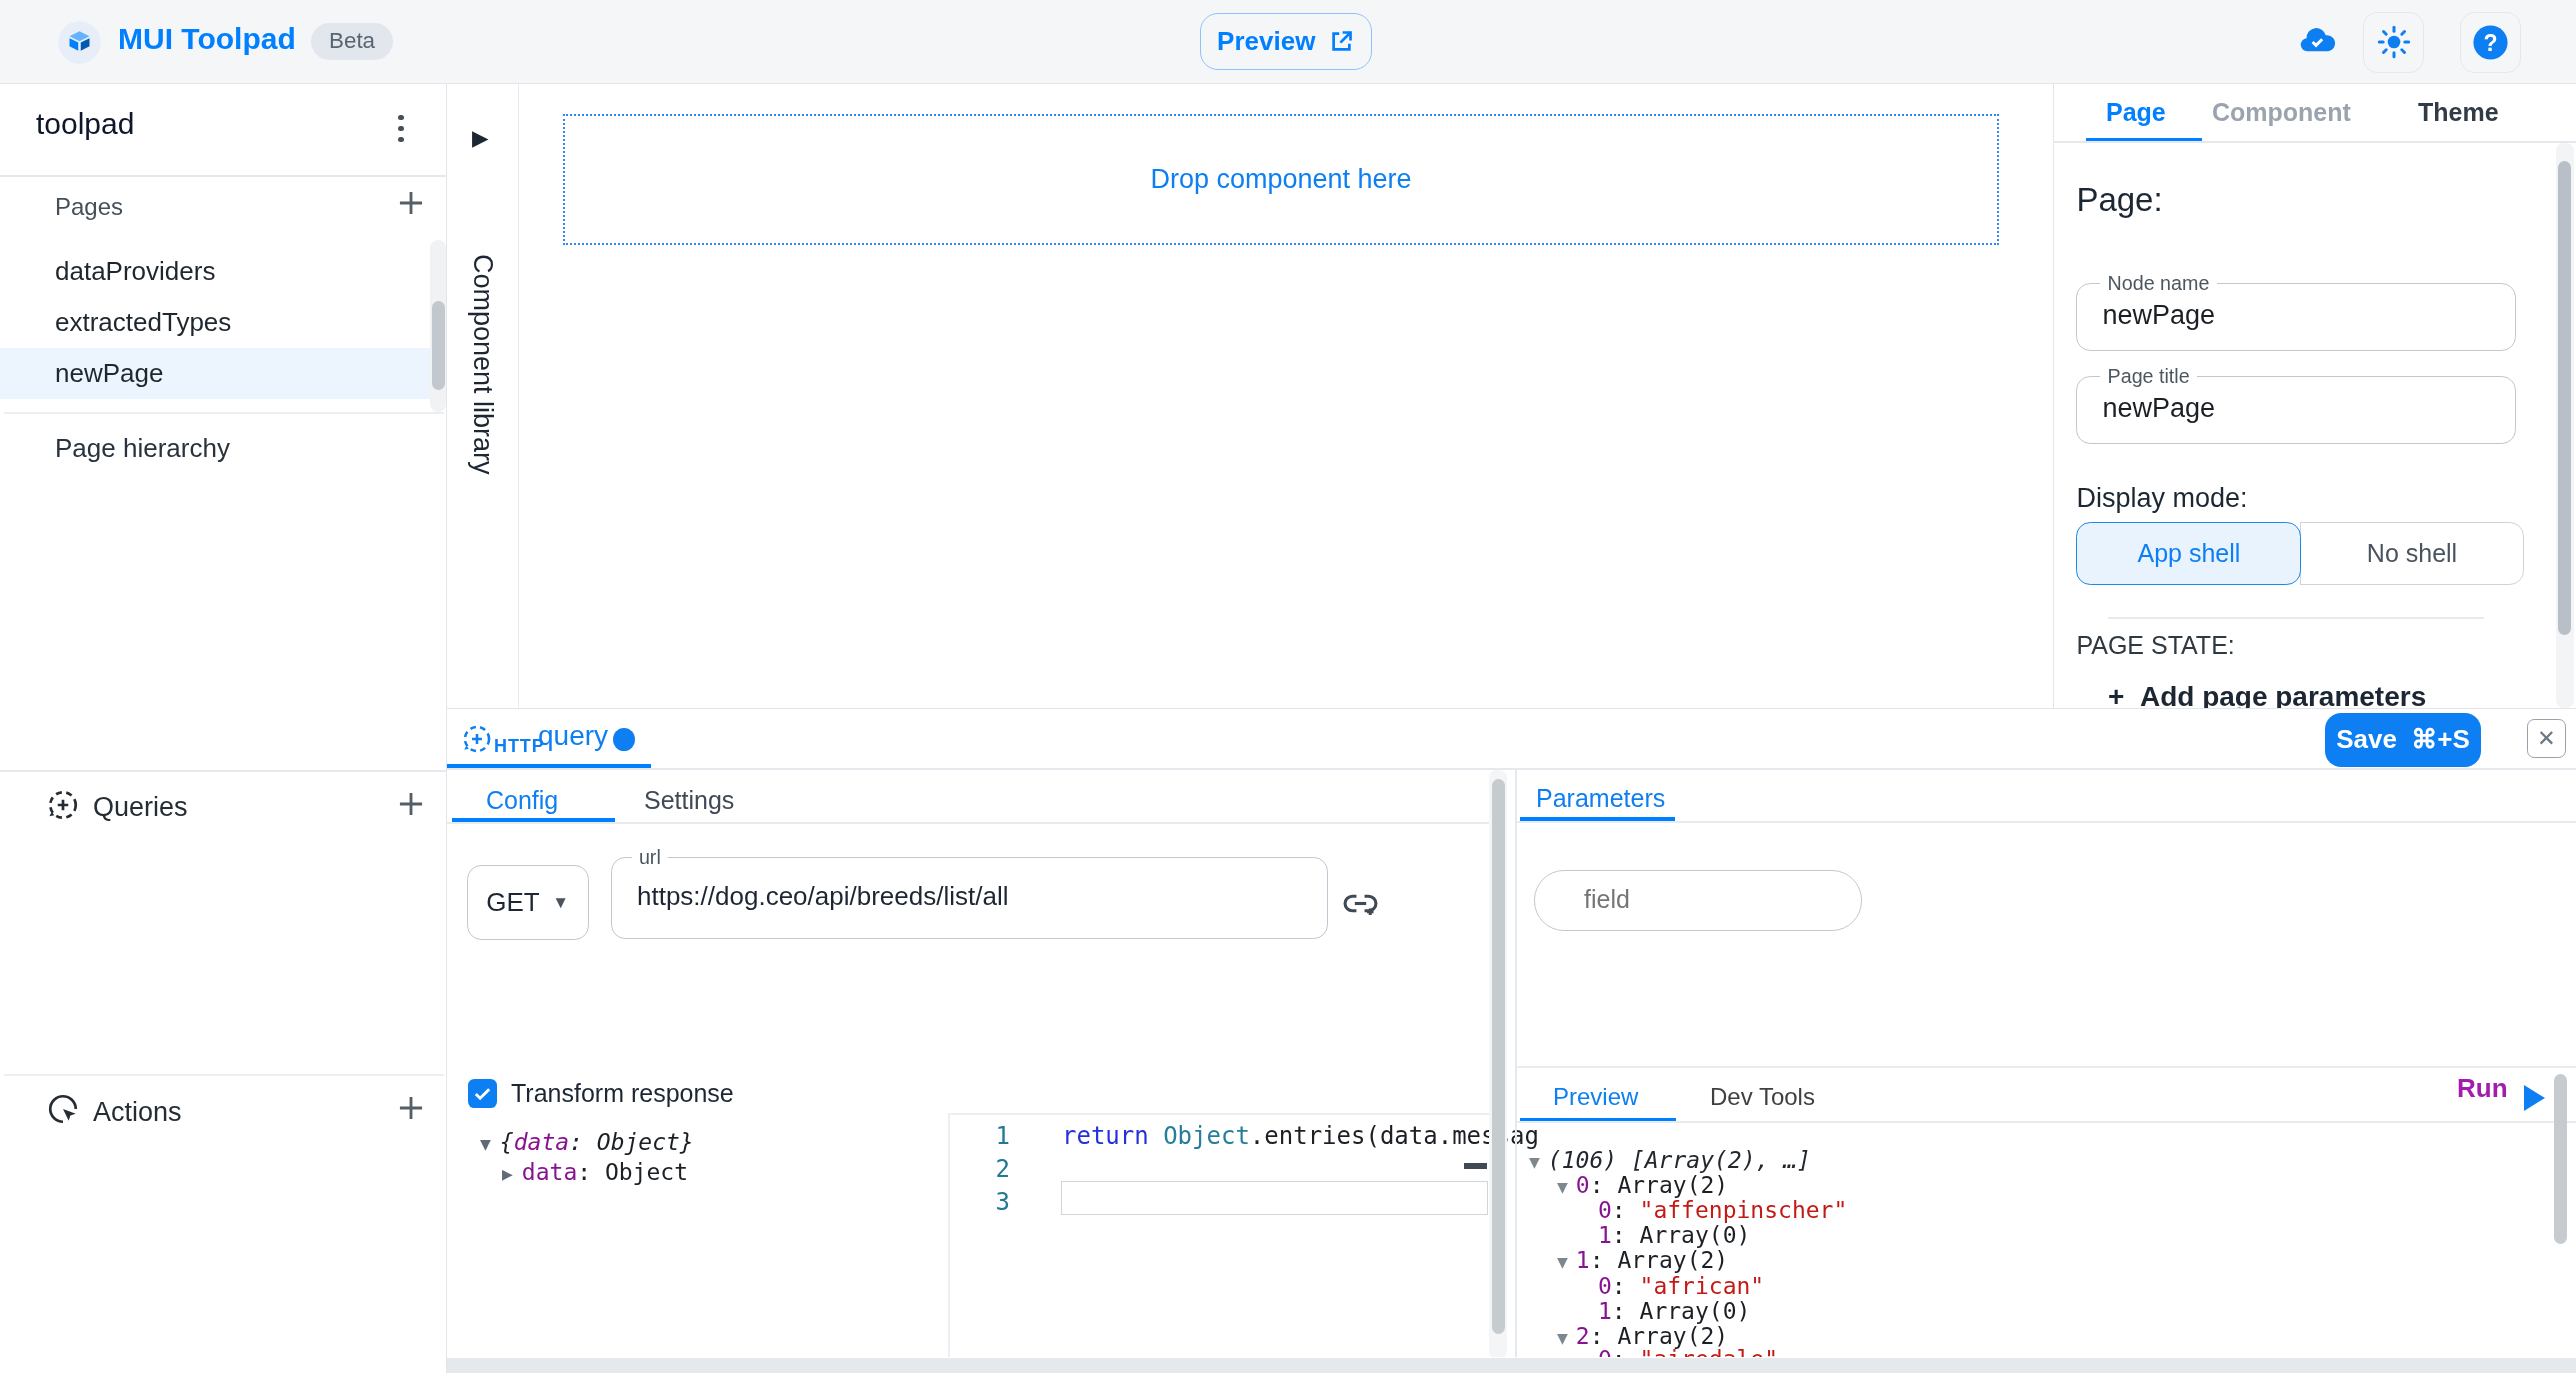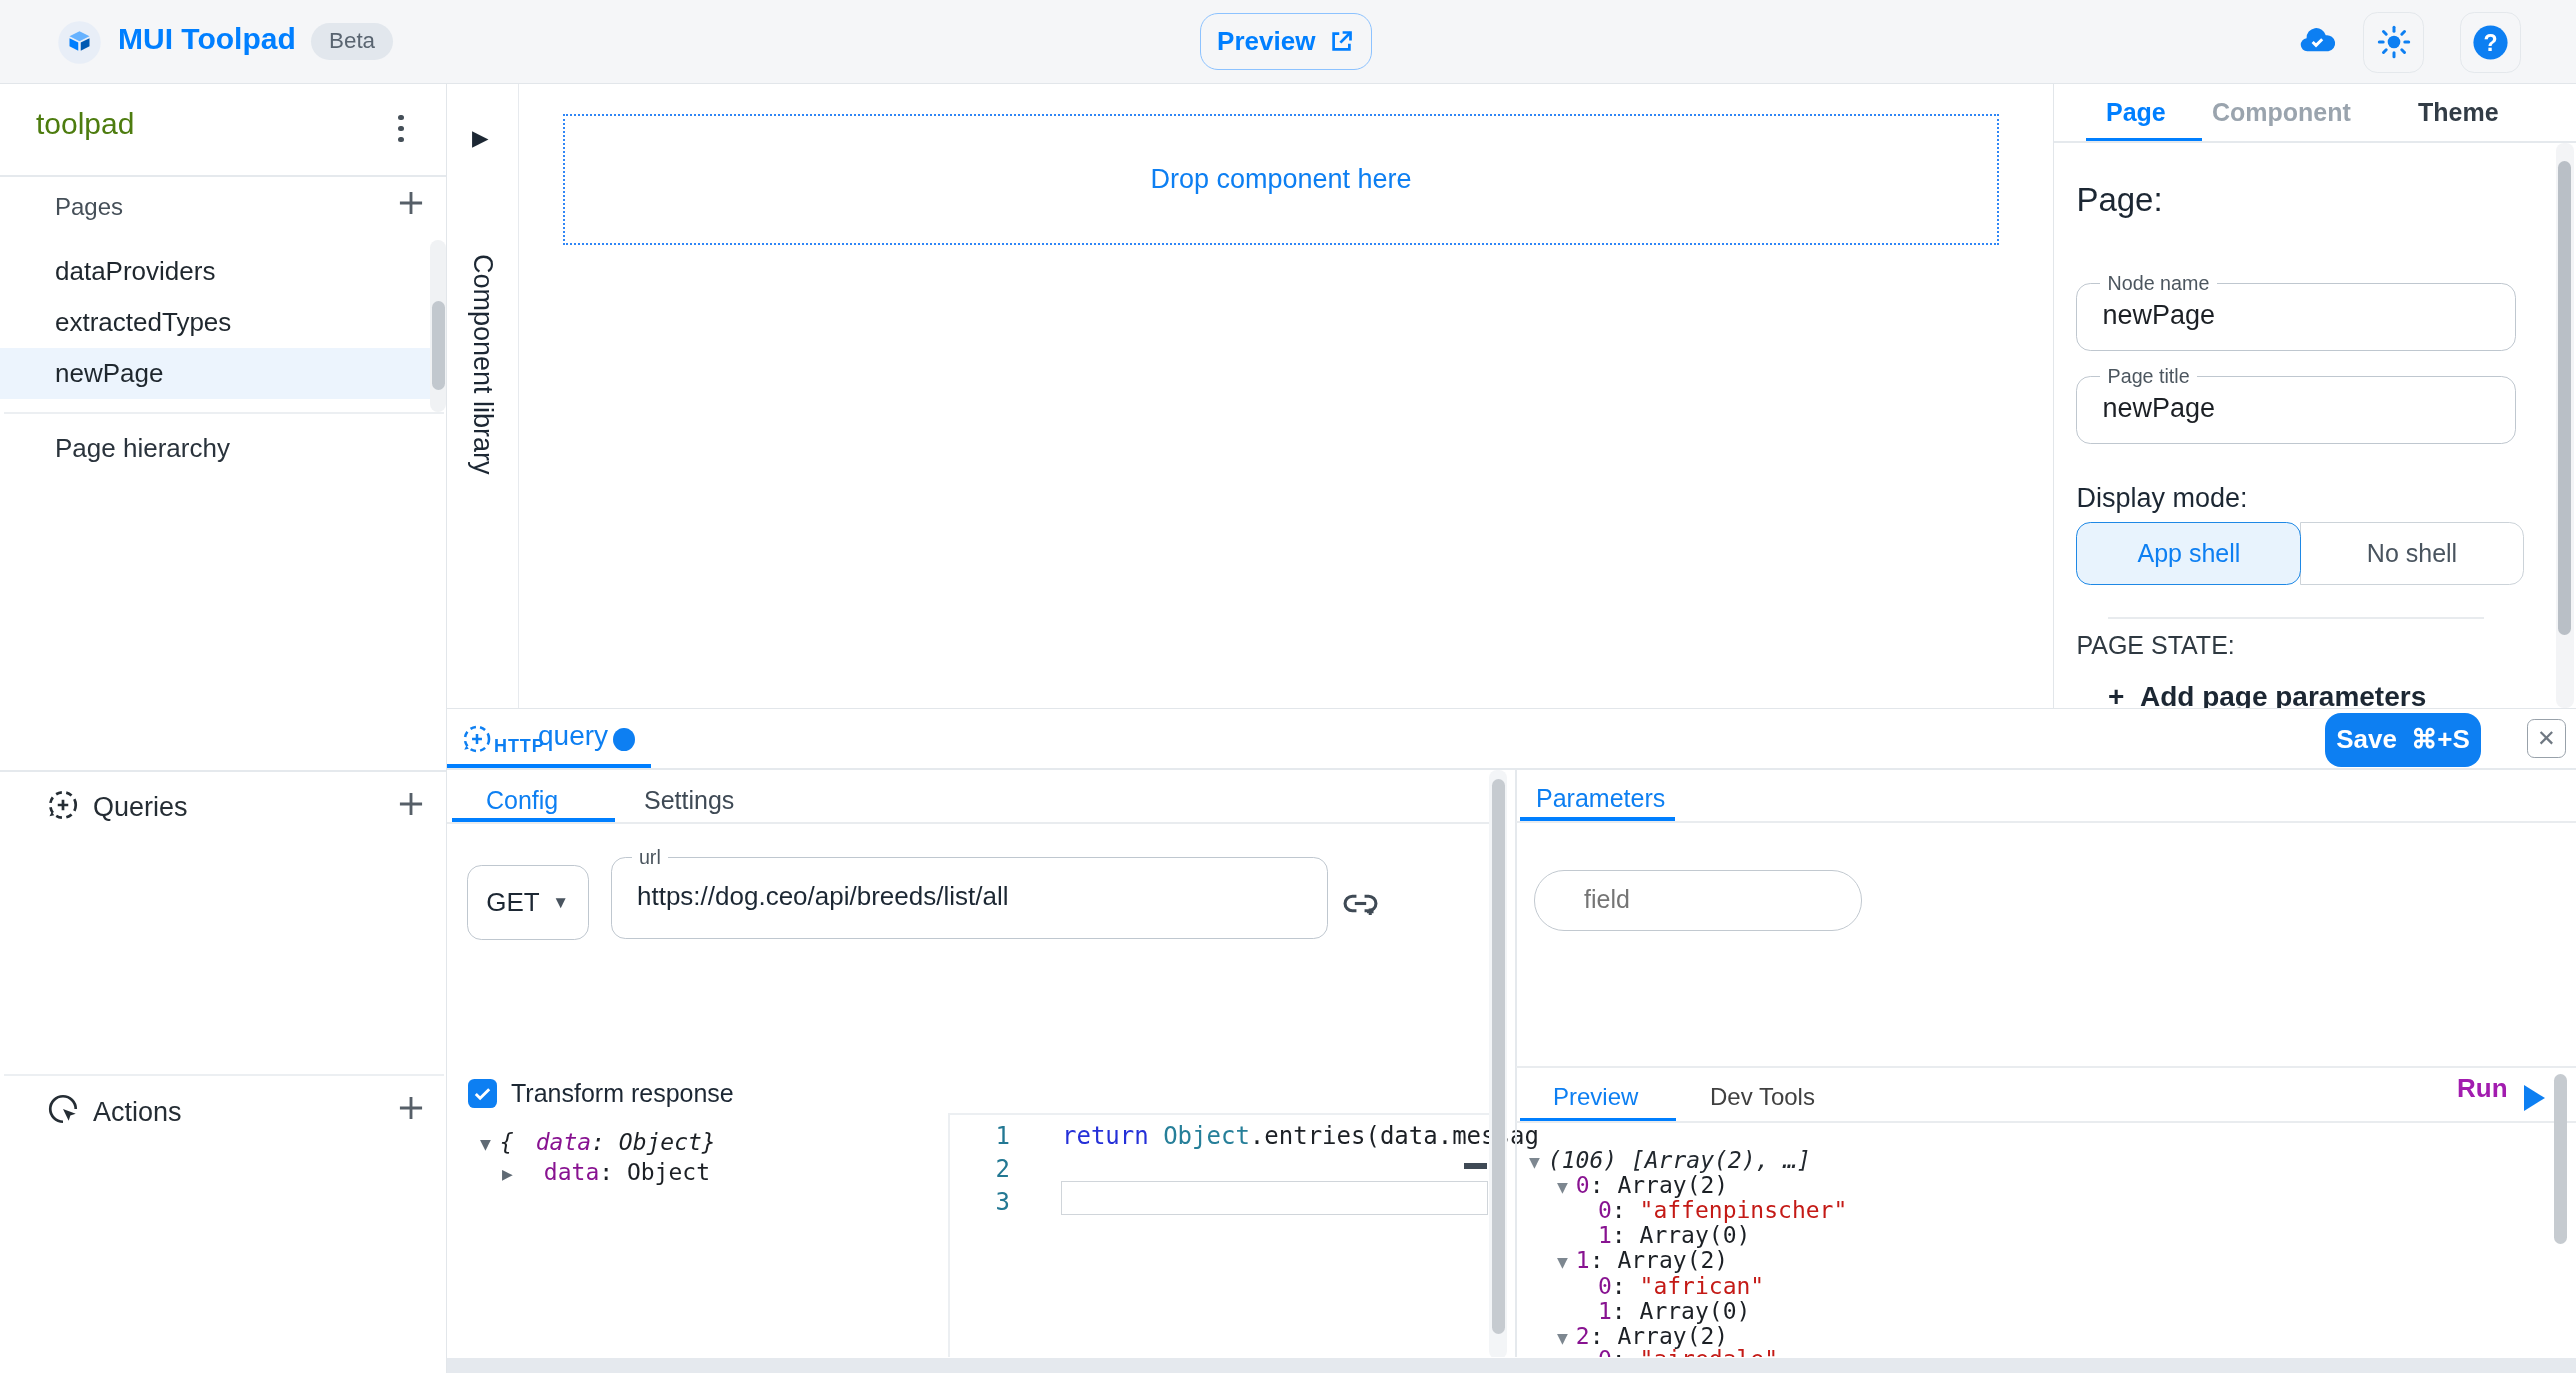--- a/index.html
+++ b/index.html
@@ -15,21 +15,21 @@
   
   #header { left:0; top:0; width:2576px; height:84px; background:#f5f6f8; border-bottom:1.8px solid #e2e6ea; }
   .app-title { left:118px; top:21.5px; font-size:30px; font-weight:700; color:#007FFF; }
   .beta-chip { left:311px; top:23px; background:#e2e7ed; color:#596470; font-size:22.4px; padding:5.4px 18px; border-radius:23px; }
   .preview-btn { left:1200px; top:12.5px; width:172px; height:57px; border:1.8px solid #8cc2ff; border-radius:18px;
     color:#007FFF; font-size:26px; font-weight:600; display:flex; align-items:center; justify-content:center; gap:12.5px; cursor:pointer; }
   .icon-btn { top:11.6px; width:61px; height:61px; border:1.8px solid #e4e8ec; border-radius:14.3px; display:flex; align-items:center; justify-content:center; cursor:pointer; }
 
   
   #sidebar { left:0; top:84px; width:447px; height:1290px; border-right:1.8px solid #e2e6ea; }
-  .project-title { left:36px; top:23px; font-size:30px; color:#4d7c0f; }
+  .project-title { left:36px; top:23px; font-size:30px; color:#0f172a; }
   .kebab { left:383px; top:25px; width:36px; height:39px; display:flex; flex-direction:column; align-items:center; justify-content:center; gap:5.4px; cursor:pointer; }
   .kebab i { width:5.4px; height:5.4px; border-radius:50%; background:#454f58; }
   .sec-label { font-size:24px; color:#454f58; }
   .plus { width:38px; height:38px; color:#565f68; cursor:pointer; }
   .page-item { left:0; width:430px; height:51px; font-size:26px; color:#1f272e; display:flex; align-items:center; padding-left:55px; cursor:pointer;text-align:center; }
   .page-item.selected { background:#ecf4fd; }
   .side-row-label { font-size:27px; color:#252d34; }
   .scroll-track { background:#f0f2f4; border-radius:8px; }
   .scroll-thumb { background:#c2c8ce; border-radius:7.2px; }
 
@@ -71,21 +71,21 @@
   .method-box { position:absolute; left:19.7px; top:156px; width:122px; height:75px; border:1.8px solid #bfc7cf; border-radius:14.3px;
     display:flex; align-items:center; justify-content:center; gap:12.5px; font-size:26px; color:#1c2733; cursor:pointer; }
   .url-field { position:absolute; left:164px; top:148px; width:717px; height:82px; border:1.8px solid #bfc7cf; border-radius:14.3px; background:#fff; }
   .url-field .field-label { left:19.7px; }
   .url-field input { position:absolute; left:25px; top:9px; width:662px; height:59px; border:none; outline:none; font-size:26px; color:#1c2733; background:transparent; font-family:"Liberation Sans", sans-serif; }
   .subtabs-bar { position:absolute; left:0; top:281px; width:1042px; height:66px; background:#fafbfc; border-top:1.8px solid #ebeef1; border-bottom:1.8px solid #ebeef1; }
   .checkbox { position:absolute; left:20.6px; top:370px; width:29px; height:29px; background:#0d7ff2; border-radius:6.3px; display:flex; align-items:center; justify-content:center; cursor:pointer; }
   .cb-label { position:absolute; left:64px; top:370px; font-size:25px; color:#1c2733; }
   .tree-line { position:absolute; font-size:23px; }
   .t-arrow { color:#5f6a74; font-size:18px; margin-right:9px; }
-  .t-key { color:#881391;margin-left:22px; }
+  .t-key { color:#881391; }
   .t-italic { font-style:italic; }
   .editor-num { position:absolute; width:64px; text-align:right; font-size:24px; color:#237893; }
   .editor-code { position:absolute; left:615px; font-size:24px; white-space:pre; }
   .kw { color:#2430d8; }
   .cls { color:#267F99; }
   .jline { position:absolute; font-size:23px; white-space:pre; }
   .j-arrow { color:#7d8790; font-size:18px; margin-right:8px; }
   .j-key { color:#881391; }
   .j-str { color:#C41A16; }
   .j-sum { font-style:italic; color:#22282e; }

